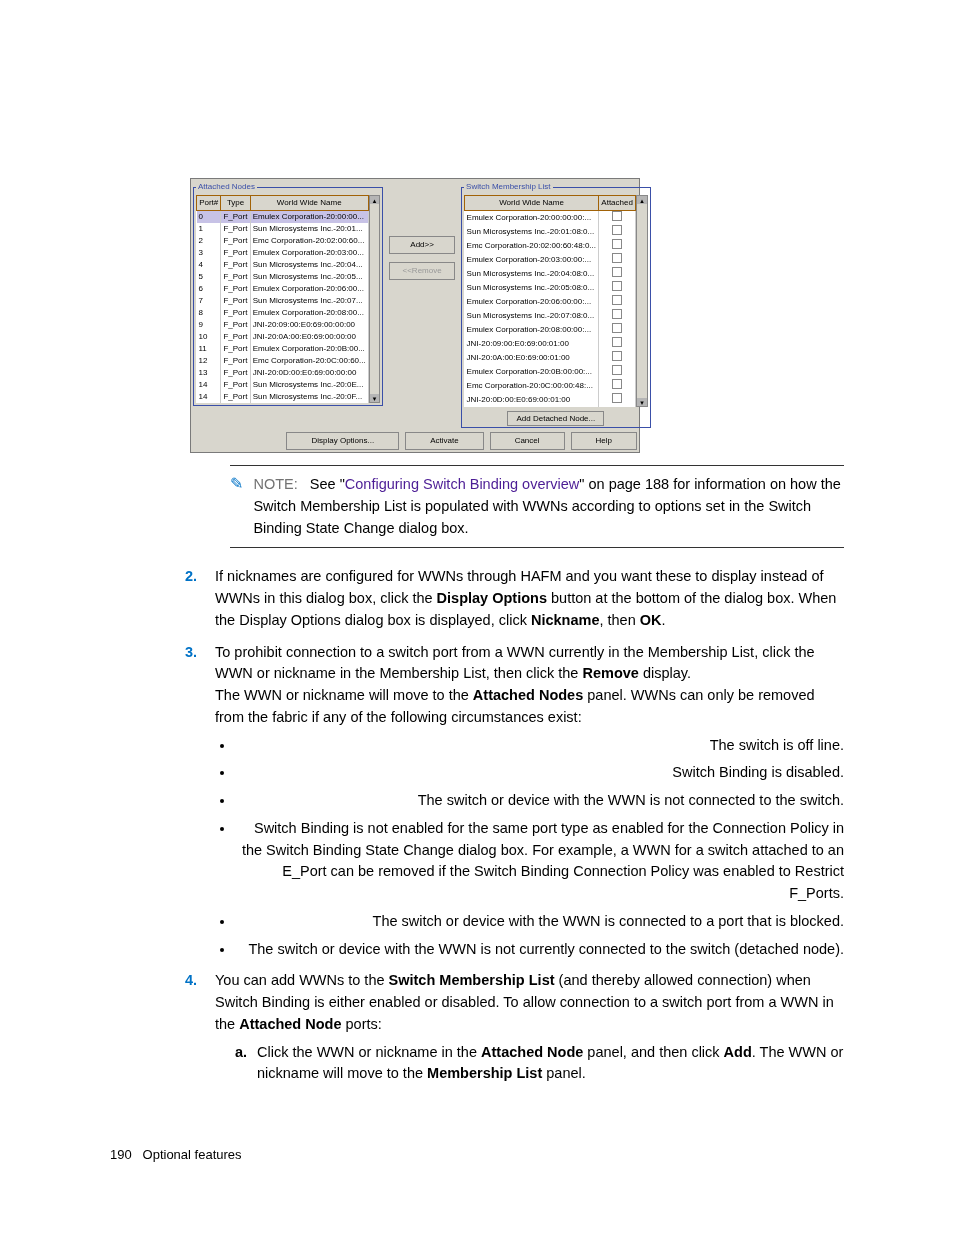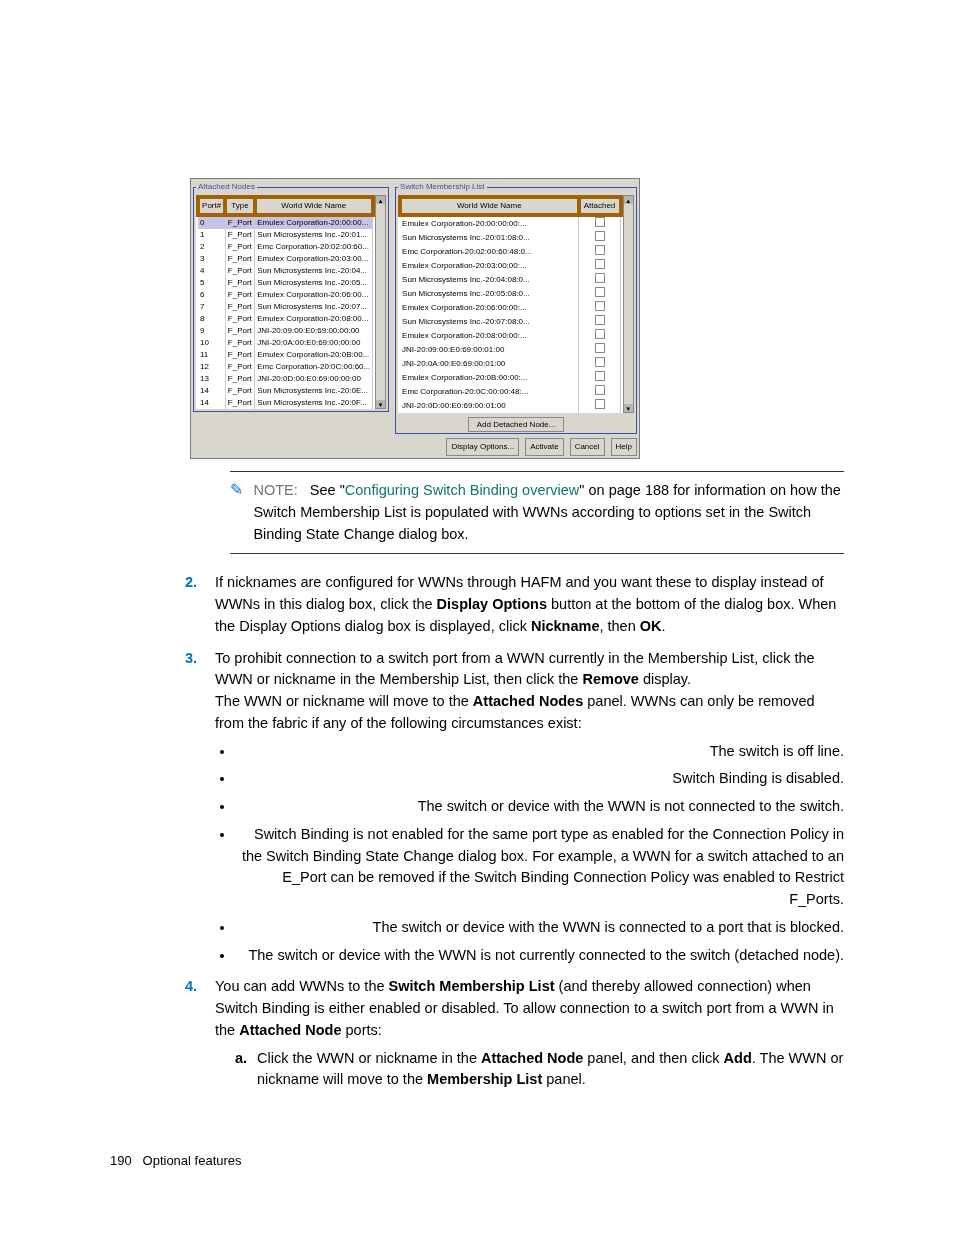--- a/index.html
+++ b/index.html
@@ -70,21 +70,21 @@
   }
   .mini-btn.disabled { color: #999; }
   table.mini {
     border-collapse: collapse;
     width: 100%;
     font-size: 8px;
     background: #fff;
   }
   table.mini th {
     background: #d8d6cd;
-    border: 4px solid #a16207;
+    border: 1px solid #a16207;
     padding: 1px 2px;
     font-weight: normal;
   }
   table.mini td {
     border-right: 1px solid #ccc;
     padding: 0 2px;
     white-space: nowrap;
     overflow: hidden;
   }
   table.mini td.sel { background: #c7c2e6; }
@@ -106,21 +106,21 @@
     border: 1px solid #888;
     background: #fff;
   }
   .bottom-buttons {
     margin-top: 4px;
     display: flex;
     gap: 6px;
     justify-content: flex-end;
     font-size: 8px;
   }
-  .bottom-buttons .mini-btn { width: auto; padding: 2px 4px; }
+  .bottom-buttons .mini-btn { width: auto; padding: 2px 24px; }
   .detach-row {
     margin-top: 6px;
     text-align: center;
   }
   .caption {
     margin: 10px 0 12px 80px;
     font-size: 13.5px;
   }
   .fig-label {
     color: #0072c6;
@@ -139,21 +139,21 @@
   }
   .note-icon {
     color: #0072c6;
     font-size: 16px;
     line-height: 1.2;
   }
   .note-label {
     color: #737373;
     font-weight: normal;
   }
-  .link { color: #0f766e; margin-top: 34px; }
+  .link { color: #4c1d95; margin-top: 34px; }
   ol.steps {
     list-style: none;
     padding: 0;
     margin: 18px 0 0 75px;
   }
   ol.steps > li {
     position: relative;
     padding-left: 30px;
     margin-bottom: 10px;
   }
@@ -301,20 +301,24 @@
                   </tbody>
               </table>
               <div class="scroll-col">
                 <div class="scrub">▴</div>
                   <div></div>
                   <div class="scrub">▾</div>
               </div>
             </div>
           </fieldset>
 
+          <div class="mid-col">
+            <div class="mini-btn">Add&gt;&gt;</div>
+            <div class="mini-btn disabled">&lt;&lt;Remove</div>
+          </div>
 
           <fieldset class="group membership">
             <legend>Switch Membership List</legend>
             <div class="tbl-wrap">
               <table class="mini">
                 <tbody>
                     <tr>
                   <th>World Wide Name</th>
                   <th style="width:34px">Attached</th>
                 </tr>

